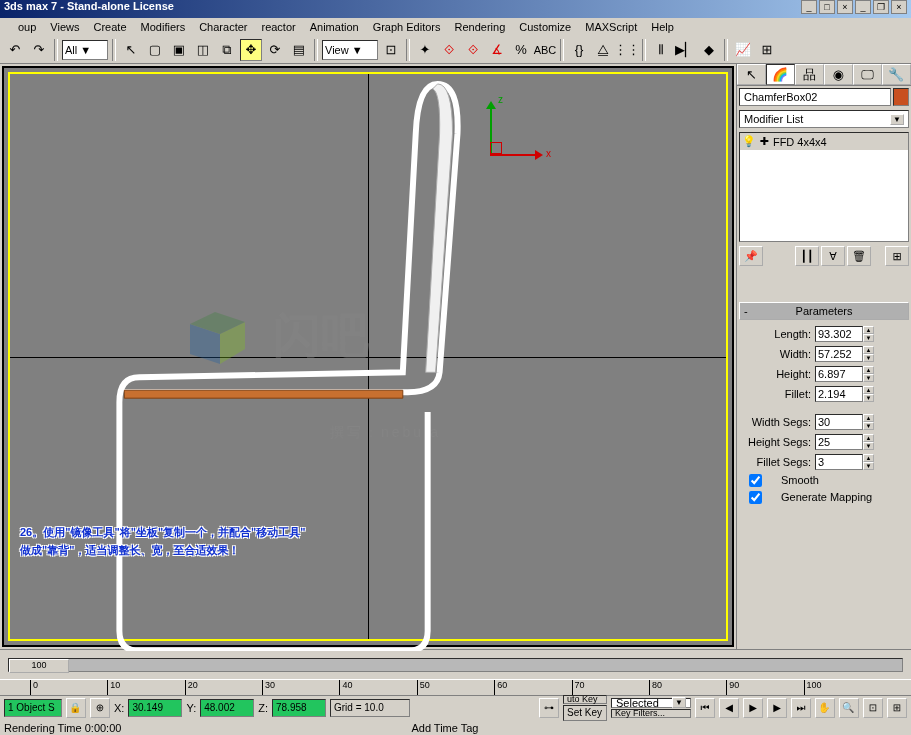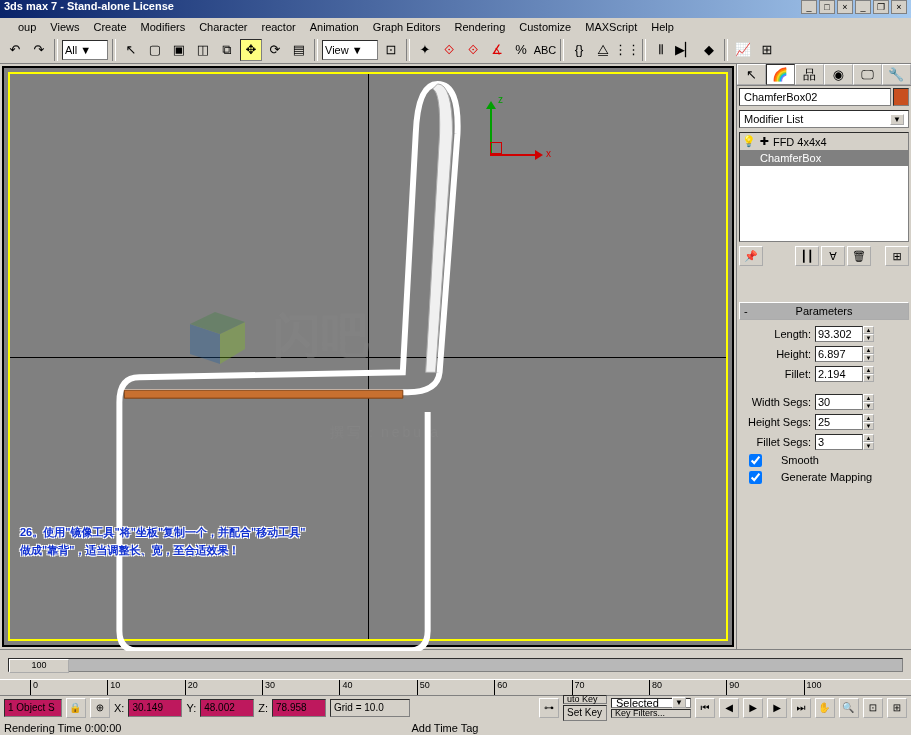--- a/index.html
+++ b/index.html
@@ -58,21 +58,21 @@
 .spinner-btns { display: flex; flex-direction: column; }
 .spin-btn { width: 11px; height: 8px; border: 1px outset #fff; font-size: 6px; line-height: 6px; text-align: center; }
 .checkbox-row { display: flex; align-items: flex-start; padding: 2px 0 2px 8px; gap: 19px; }
 .timeline { height: 30px; background: #d4d0c8; border-top: 1px solid #808080; display: flex; align-items: center; }
 .time-slider { margin: 2px 8px; flex: 1; }
 .time-track { height: 14px; background: #b8b8b8; border: 1px inset #808080; position: relative; }
 .time-thumb { position: absolute; left: 0; width: 60px; height: 14px; background: #d4d0c8; border: 1px outset #fff; text-align: center; font-size: 9px; }
 .ruler { height: 16px; background: #d4d0c8; border-top: 1px solid #fff; display: flex; padding: 0 30px; }
 .ruler-tick { flex: 1; font-size: 9px; border-left: 1px solid #000; padding-left: 2px; }
 .statusbar { height: 24px; background: #d4d0c8; border-top: 1px solid #808080; display: flex; align-items: center; padding: 0 4px; gap: 4px; }
-.status-field { border: 1px inset #808080; background: #be185d; padding: 1px 3px; height: 18px; font-size: 10px; display: flex; align-items: center; }
+.status-field { border: 1px inset #808080; background: #22c55e; padding: 1px 3px; height: 18px; font-size: 10px; display: flex; align-items: center; }
 .status-btn { width: 20px; height: 20px; border: 1px outset #fff; display: flex; align-items: center; justify-content: center; font-size: 10px; }
 .prompt-line { height: 18px; background: #d4d0c8; display: flex; align-items: center; padding: 0 4px; gap: 10px; font-size: 10px; }
 </style>
 </head>
 <body>
 
 <div class="titlebar">
   <span class="titlebar-text">3ds max 7 - Stand-alone License</span>
   <div class="win-btns">
     <div class="win-btn">_</div>
@@ -191,41 +191,50 @@
     </div>
     <div class="dropdown">
         <span>Modifier List</span>
       </div>
     <div class="stack">
       <div class="stack-hdr">
         <span>💡</span>
         <span>✚</span>
         <span>FFD 4x4x4</span>
       </div>
-      <div class="stack-item sel">ChamferBox</div>
     </div>
     <div class="stack-btns">
       <div class="stack-btn">📌</div>
       <div style="flex:1"></div>
       <div class="stack-btn">┃┃</div>
       <div class="stack-btn">∀</div>
       <div class="stack-btn">🗑</div>
       <div style="width:10px"></div>
       <div class="stack-btn">⊞</div>
     </div>
 
     <div style="height:30px"></div>
 
     <div class="rollout">
       <div class="rollout-hdr">Parameters</div>
       <div class="rollout-body">
         <div class="param-row">
             <span class="param-label">Length:</span>
             <div class="spinner">
               <input class="spinner-val" value="93.302" style="">
+              <div class="spinner-btns">
+                <div class="spin-btn">▲</div>
+                <div class="spin-btn">▼</div>
+              </div>
+            </div>
+          </div>
+        <div class="param-row">
+            <span class="param-label">Width:</span>
+            <div class="spinner">
+              <input class="spinner-val" value="57.252" style="">
               <div class="spinner-btns">
                 <div class="spin-btn">▲</div>
                 <div class="spin-btn">▼</div>
               </div>
             </div>
           </div>
         <div class="param-row">
             <span class="param-label">Height:</span>
             <div class="spinner">
               <input class="spinner-val" value="6.897" style="">

